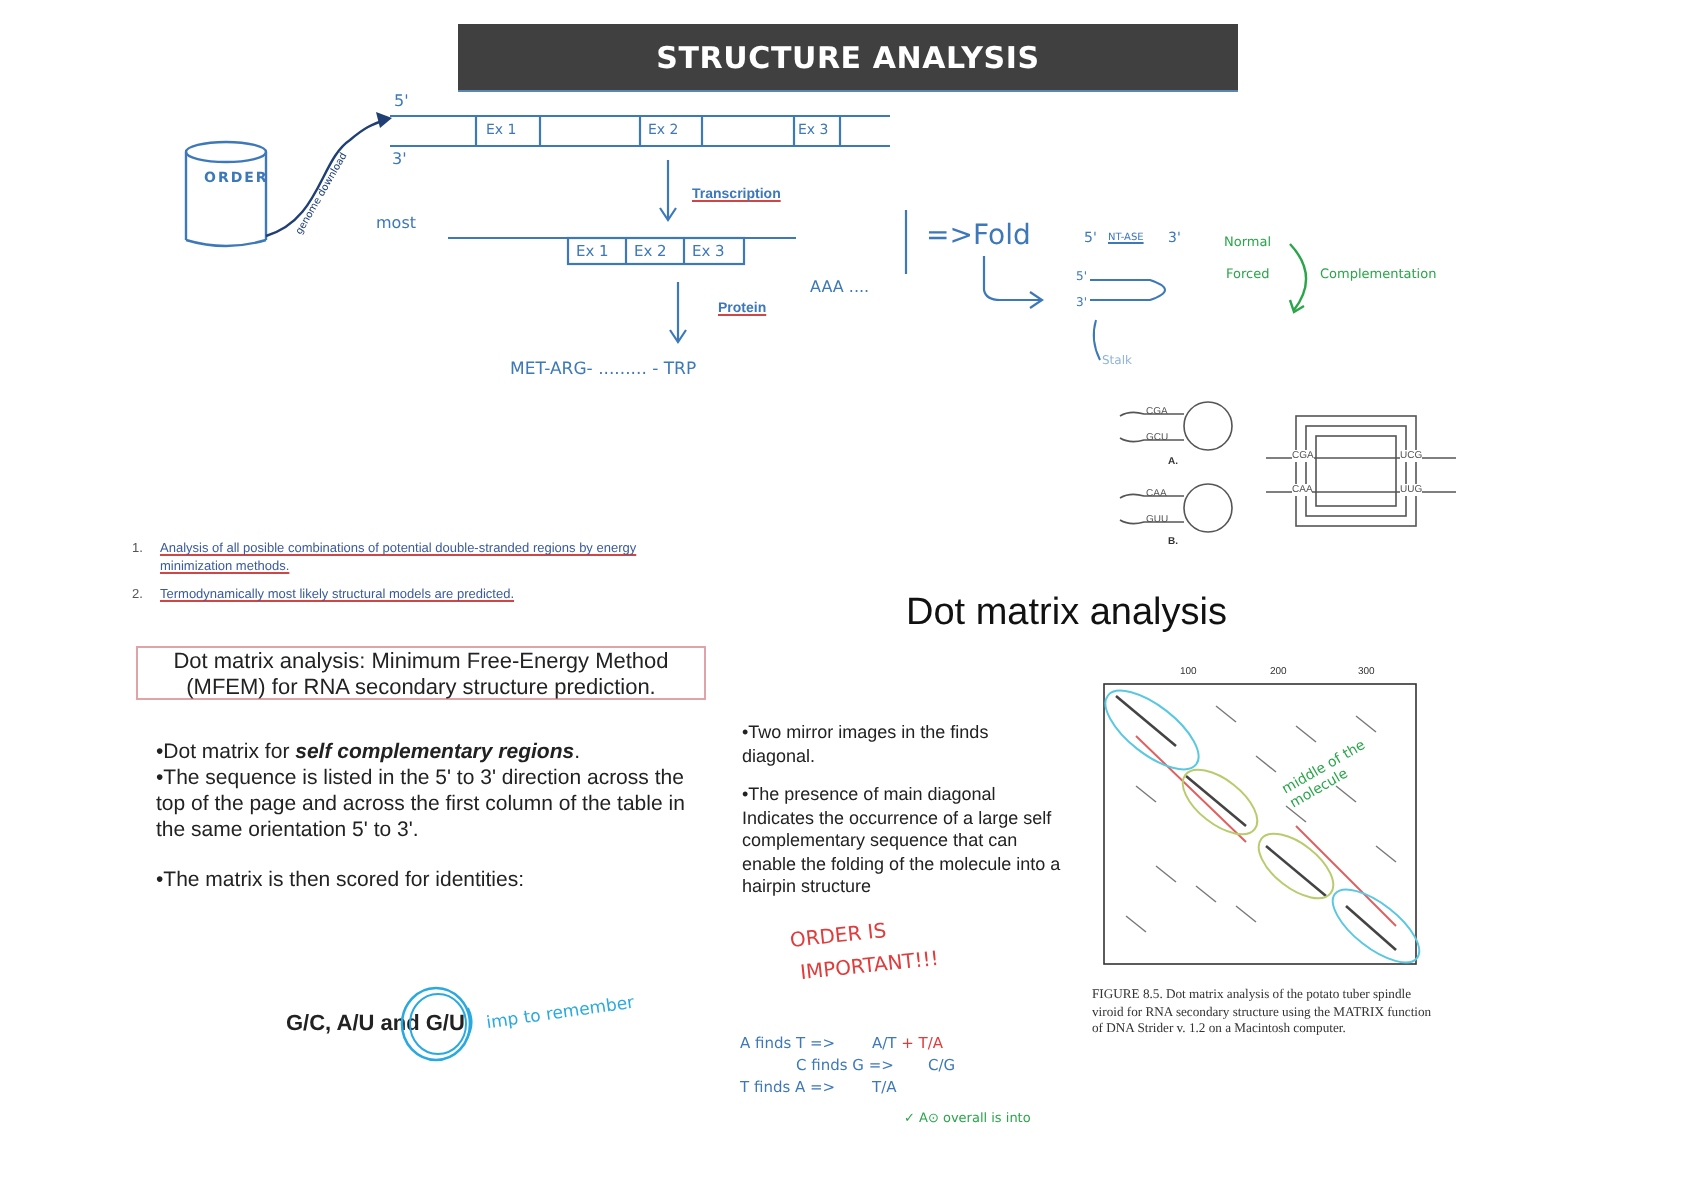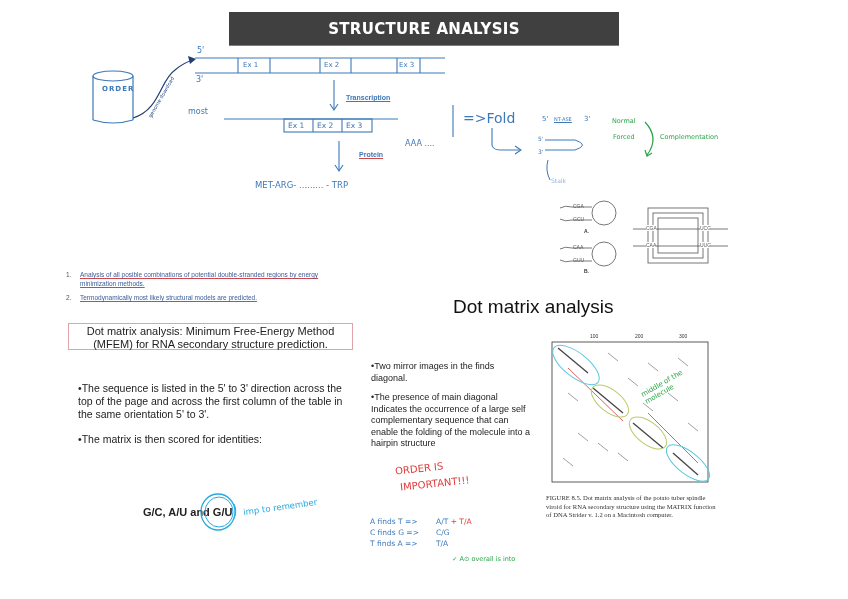--- a/index.html
+++ b/index.html
@@ -146,41 +146,44 @@
     <span class="num">2.</span>
     <span class="ul-link">Termodynamically most likely structural models are predicted.</span>
   </div>
 </div>
 
 <div class="abs title-box">
   <span>Dot matrix analysis: Minimum Free-Energy Method (MFEM) for RNA secondary structure prediction.</span>
 </div>
 
 <div class="abs bullet" style="left:78px;top:370px;width:275px;">
-  <p style="margin-top:12px;">•The sequence is listed in the 5' to 3' direction across the top of the page and across the first column of the table in the same orientation 5' to 3'.</p>
+  <p>
+    <span>•Dot matrix for </span><b><i>self complementary regions</i></b><span>.</span>
+  </p>
+  <p style="">•The sequence is listed in the 5' to 3' direction across the top of the page and across the first column of the table in the same orientation 5' to 3'.</p>
   <p style="margin-top:12px;">•The matrix is then scored for identities:</p>
 </div>
 <div class="abs" style="left:143px;top:506px;font-size:11px;font-weight:bold;color:#222;">G/C, A/U and G/U</div>
 <svg width="60" height="60" style="left:196px;top:490px;">
   <ellipse cx="22" cy="22" rx="17" ry="18" stroke="#29a9df" stroke-width="1.3" fill="none"></ellipse>
   <ellipse cx="23" cy="22" rx="14" ry="15" stroke="#29a9df" stroke-width="1" fill="none"></ellipse>
   <path d="M38 14 Q42 22 37 30" stroke="#29a9df" stroke-width="1" fill="none"></path>
 </svg>
 <div class="abs hand-cyan" style="left:243px;top:502px;font-size:8.5px;transform:rotate(-8deg);">imp to remember</div>
 
 <div class="abs bullet-sm" style="left:371px;top:361px;width:160px;">
   <p>•Two mirror images in the finds diagonal.</p>
   <p style="margin-top:8px;">•The presence of main diagonal Indicates the occurrence of a large self complementary sequence that can enable the folding of the molecule into a hairpin structure</p>
 </div>
 <div class="abs hand-red" style="left:395px;top:463px;font-size:10px;transform:rotate(-6deg);">ORDER IS</div>
 <div class="abs hand-red" style="left:400px;top:478px;font-size:10px;transform:rotate(-6deg);">IMPORTANT!!!</div>
 
 <div class="abs hand" style="left:370px;top:516px;font-size:7.5px;line-height:11px;">
   <div><span style="display:inline-block;width:66px;">A finds T =&gt;</span><span>A/T</span> <span class="hand-red">+ T/A</span></div>
-  <div><span style="display:inline-block;width:66px;">C finds G =&gt;</span><span>C/G</span></div>
+  <div><span style="display:inline-block;width:66px;margin-left:28px;">C finds G =&gt;</span><span>C/G</span></div>
   <div><span style="display:inline-block;width:66px;">T finds A =&gt;</span><span>T/A</span></div>
 </div>
 <div class="abs hand-green" style="left:452px;top:555px;font-size:6.5px;">✓ A⊙ overall is into</div>
 
 <div class="abs dm-title">Dot matrix analysis</div>
 
 <svg width="170" height="160" style="left:548px;top:333px;">
   <rect x="4" y="9" width="156" height="140" fill="#fff" stroke="#333" stroke-width="0.8"></rect>
 
   <g stroke="#444" stroke-width="1.3">

